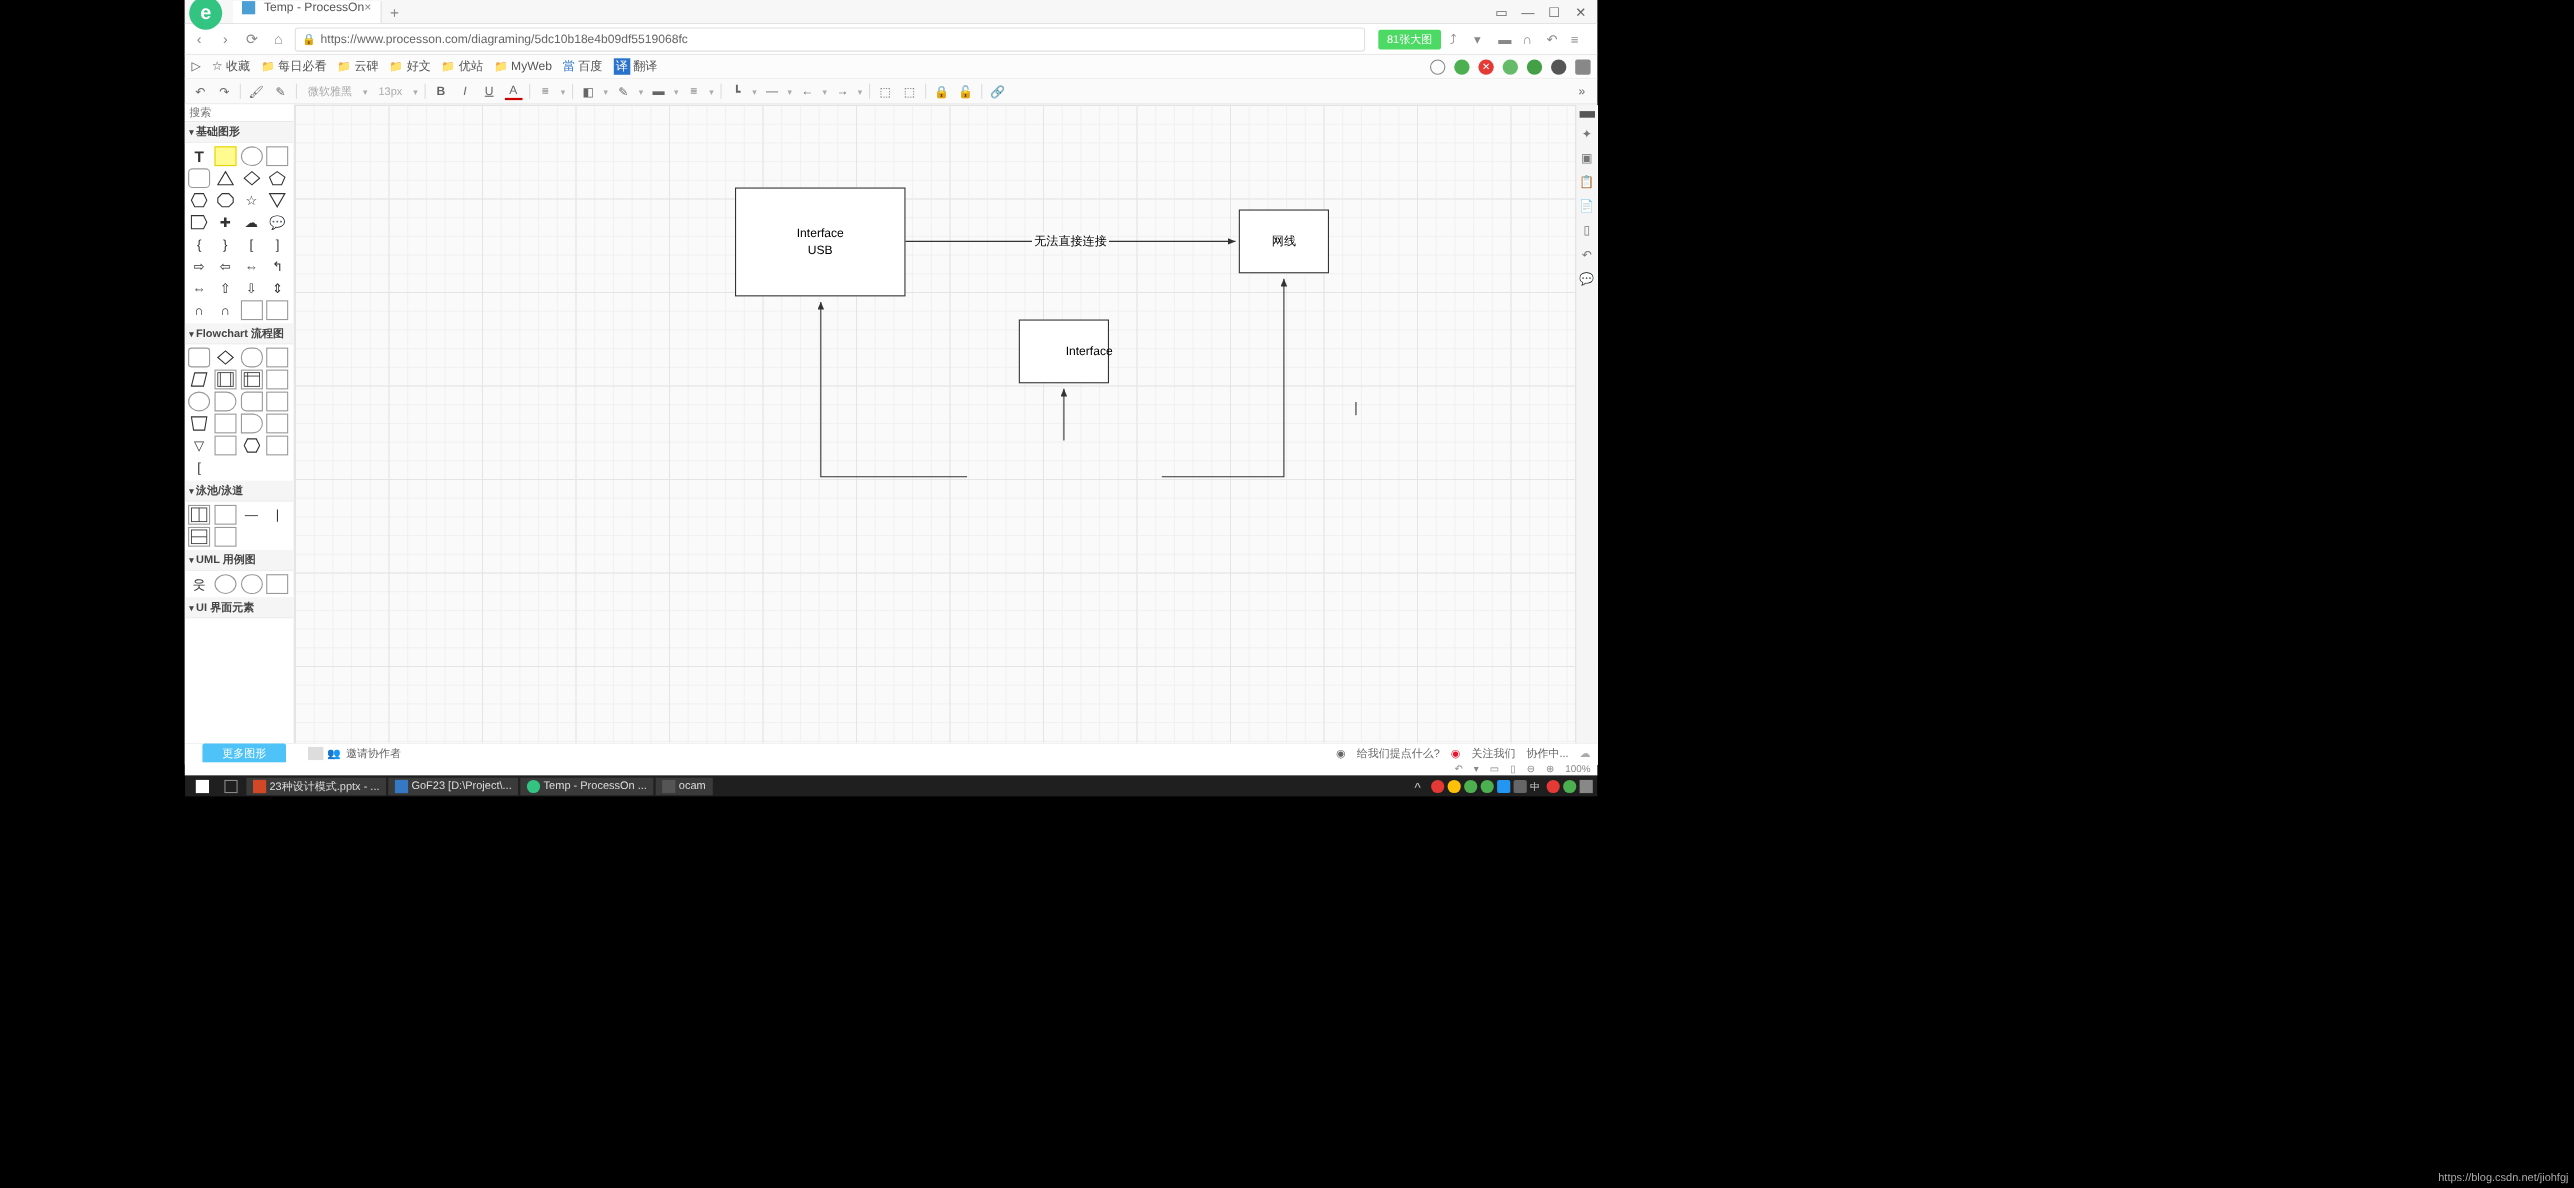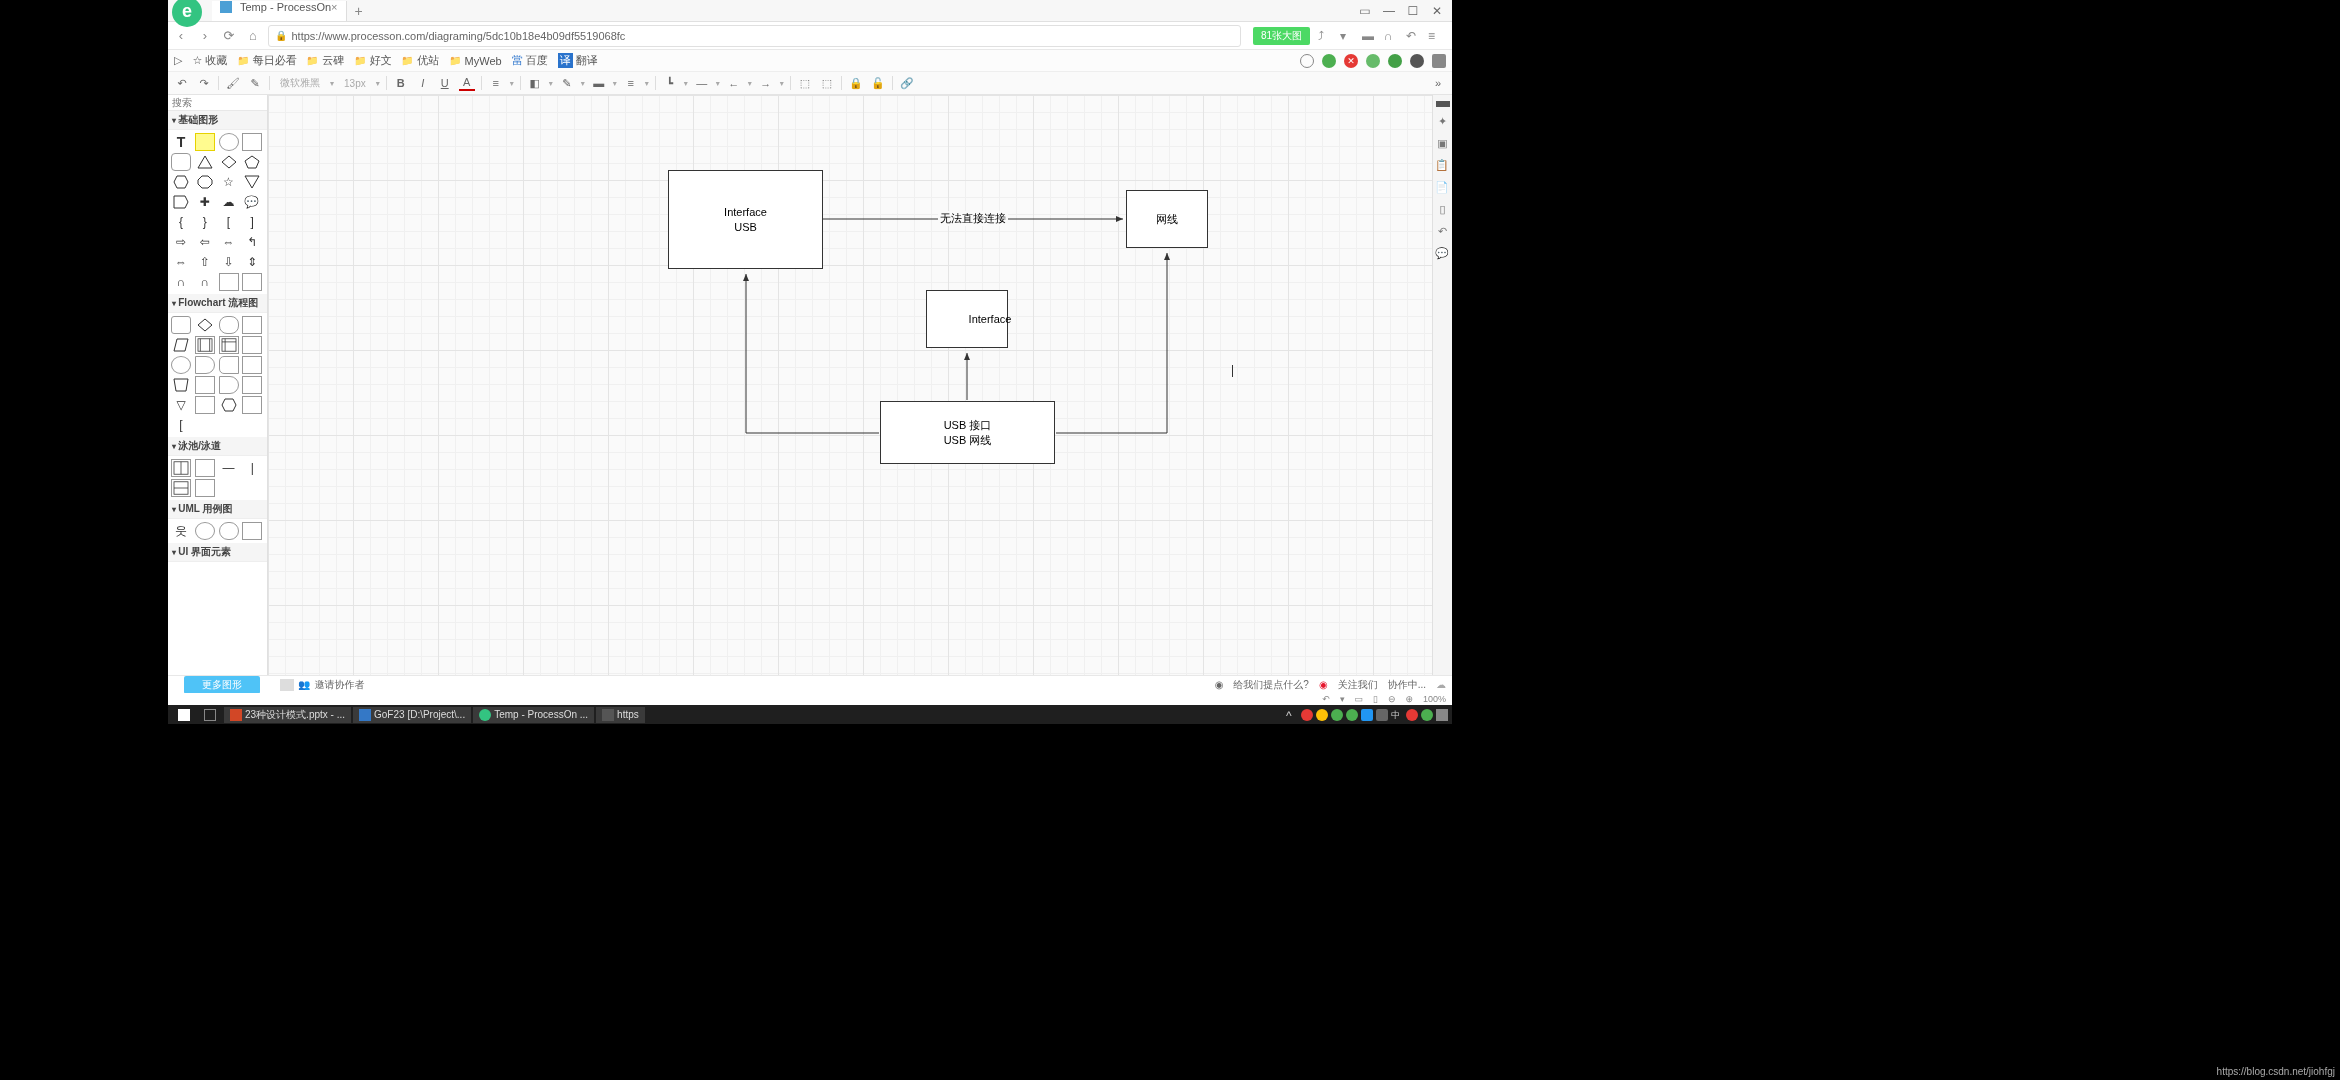--- a/index.html
+++ b/index.html
@@ -384,24 +384,20 @@
       <div class="diagram-node" style="left:400px; top:75px; width:155px; height:99px;">
         <span>Interface</span>
         <span>USB</span>
       </div>
       <div class="diagram-node" style="left:858px; top:95px; width:82px; height:58px;">
         <span>网线</span>
       </div>
       <div class="diagram-node" style="left:658px; top:195px; width:82px; height:58px;padding-left:48px;">
         <span>Interface</span>
       </div>
-      <div class="diagram-node" style="left:612px; top:306px; width:175px; height:63px;">
-        <span>USB 接口</span>
-        <span>USB 网线</span>
-      </div>
 
       <svg class="canvas-svg" width="1200" height="600">
         <defs>
           <marker id="arrow" markerWidth="8" markerHeight="8" refX="7" refY="3" orient="auto">
             <path d="M0,0 L7,3 L0,6 Z" fill="#333"></path>
           </marker>
         </defs>
 
         <line x1="555" y1="124" x2="855" y2="124" stroke="#333" stroke-width="1" marker-end="url(#arrow)"></line>
 
@@ -470,21 +466,21 @@
   <div class="tb-item active">
       <span class="tb-ico" style="background:#3478c6;"></span>
       <span>GoF23 [D:\Project\...</span>
     </div>
   <div class="tb-item active">
       <span class="tb-ico" style="background:#33c481;border-radius:50%;"></span>
       <span>Temp - ProcessOn ...</span>
     </div>
   <div class="tb-item active">
       <span class="tb-ico" style="background:#555;"></span>
-      <span>https</span>
+      <span>ocam</span>
     </div>
   <div class="tb-tray">
     <span class="tray-ico" style="color:#ccc;">^</span>
     <span class="tray-ico" style="background:#e53935;border-radius:50%;"></span>
     <span class="tray-ico" style="background:#ffc107;border-radius:50%;"></span>
     <span class="tray-ico" style="background:#4caf50;border-radius:50%;"></span>
     <span class="tray-ico" style="background:#4caf50;border-radius:50%;"></span>
     <span class="tray-ico" style="background:#2196f3;border-radius:2px;"></span>
     <span class="tray-ico" style="background:#666;border-radius:2px;"></span>
     <span class="tray-ico" style="color:#ccc;font-size:9px;">中</span>

